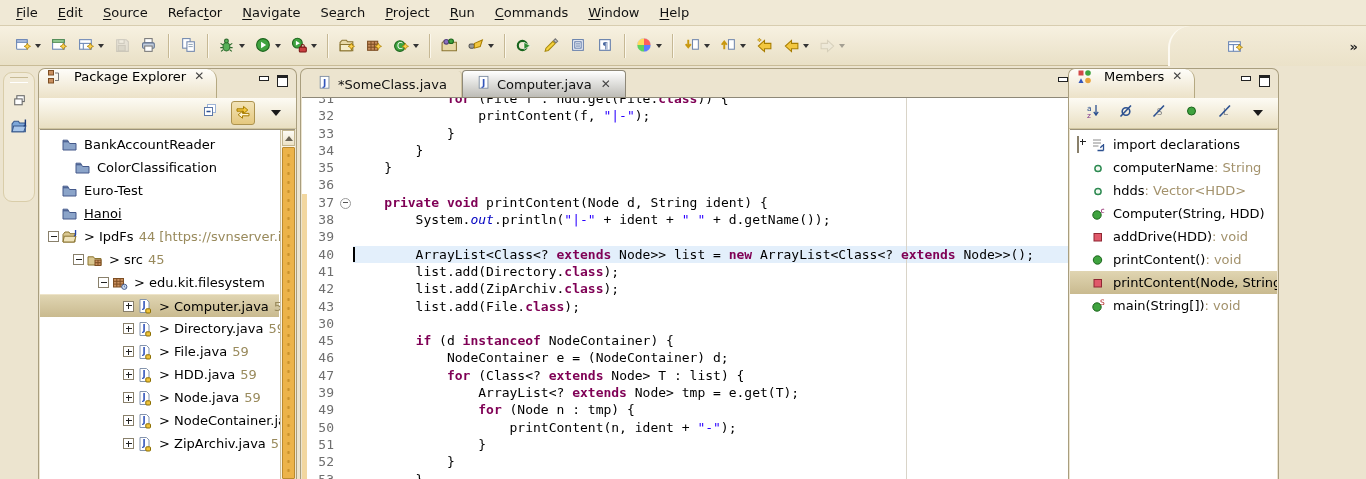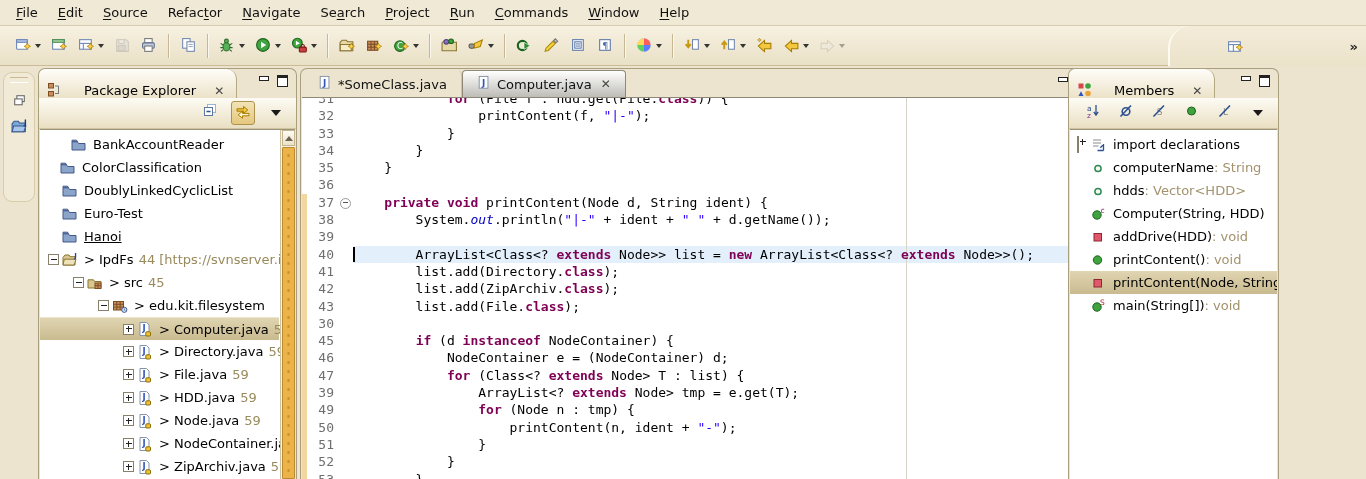--- a/index.html
+++ b/index.html
@@ -30,21 +30,21 @@
   #overflow-chevron{position:absolute;right:10px;font-size:13px;font-weight:bold;color:#222;letter-spacing:-2px}
   
   #fastview{position:absolute;left:3px;top:72px;width:32px;height:130px;background:#f1ead7;
             border:1px solid #d9cda9;border-radius:9px;box-sizing:border-box}
   #fastview .handle{height:4px;border-top:1px solid #c3b astype;margin:4px 6px 8px 6px;border-top:1px solid #c8bb95;border-bottom:1px solid #fff}
   .fvbtn{width:22px;height:22px;margin:4px auto;display:flex;align-items:center;justify-content:center}
   .fvbtn svg{width:17px;height:17px}
   
   .panel{position:absolute;top:68px;bottom:0;background:#ece4cf;border:1px solid #a99e7e;
          border-bottom:none;border-radius:7px 7px 0 0;box-sizing:border-box;overflow:hidden}
-  .vtab{position:absolute;left:0;top:0;height:29px;display:flex;align-items:flex-end;gap:15px;
+  .vtab{position:absolute;left:0;top:0;height:29px;display:flex;align-items:flex-start;gap:5px;
         padding:0 12px 0 8px;background:linear-gradient(#fefdf9,#ece2c8);
         border-right:1px solid #b5a982;border-bottom:1px solid #cfc49f;border-radius:6px 10px 0 0;
         font-size:13px;color:#000;white-space:nowrap}
   .vtab svg{width:16px;height:16px}
   .vclose{font-size:12px;font-weight:bold;color:#444;margin-left:3px}
   .minmax{position:absolute;top:6px;display:flex;gap:8px;align-items:center}
   .mm{width:11px;height:10px;position:relative;display:inline-block}
   .mm-min:after{content:"";position:absolute;left:1px;top:1px;width:8px;height:3px;border:1px solid #222;background:#fff}
   .mm-max:after{content:"";position:absolute;left:0;top:0;width:9px;height:8px;border:1px solid #222;border-top-width:3px;background:#fff}
   .vtool{position:absolute;left:0;right:0;top:29px;height:31px;
@@ -419,43 +419,35 @@
             <path d="M2 5.8h6.5V3.4L12.8 7 8.5 10.6V8.2H2z" fill="#f3c73f" stroke="#a87d00"></path>
             <path d="M14 10.4H7.5v-2.2L3.2 11.8l4.3 3.4v-2.4H14z" fill="#fdf3d2" stroke="#a87d00"></path>
           </svg></span>
       </div>
       <div class="vbtn">
         <span class="vmenu"></span>
       </div>
     </div>
   <div class="vbody">
     <div id="pkg-tree">
-        <div class="trow" style="padding-left: 15px;">
+        <div class="trow" style="padding-left: 6px;">
           <span class="texp"></span>
           <span class="ticn"><svg viewBox="0 0 16 16" xmlns="http://www.w3.org/2000/svg">
               <path d="M1 4.8V3.2h4.6l.9 1.6z" fill="#8ba4c9" stroke="#44598a"></path>
               <path d="M1 4.8h5.5l1.1 1.7H14V13H1z" fill="#8ba4c9" stroke="#44598a"></path>
             </svg></span>
           <span>BankAccountReader</span>
         </div>
-        <div class="trow" style="padding-left: 4px;">
+        <div class="trow" style="padding-left: 19px;">
           <span class="texp"></span>
           <span class="ticn"><svg viewBox="0 0 16 16" xmlns="http://www.w3.org/2000/svg">
               <path d="M1 4.8V3.2h4.6l.9 1.6z" fill="#8ba4c9" stroke="#44598a"></path>
               <path d="M1 4.8h5.5l1.1 1.7H14V13H1z" fill="#8ba4c9" stroke="#44598a"></path>
             </svg></span>
           <span>ColorClassification</span>
-        </div>
-        <div class="trow" style="padding-left: 6px;">
-          <span class="texp"></span>
-          <span class="ticn"><svg viewBox="0 0 16 16" xmlns="http://www.w3.org/2000/svg">
-              <path d="M1 4.8V3.2h4.6l.9 1.6z" fill="#8ba4c9" stroke="#44598a"></path>
-              <path d="M1 4.8h5.5l1.1 1.7H14V13H1z" fill="#8ba4c9" stroke="#44598a"></path>
-            </svg></span>
-          <span>DoublyLinkedCyclicList</span>
         </div>
         <div class="trow" style="padding-left: 6px;">
           <span class="texp"></span>
           <span class="ticn"><svg viewBox="0 0 16 16" xmlns="http://www.w3.org/2000/svg">
               <path d="M1 4.8V3.2h4.6l.9 1.6z" fill="#8ba4c9" stroke="#44598a"></path>
               <path d="M1 4.8h5.5l1.1 1.7H14V13H1z" fill="#8ba4c9" stroke="#44598a"></path>
             </svg></span>
           <span>Euro-Test</span>
         </div>
         <div class="trow" style="padding-left: 6px; text-decoration: underline;">

